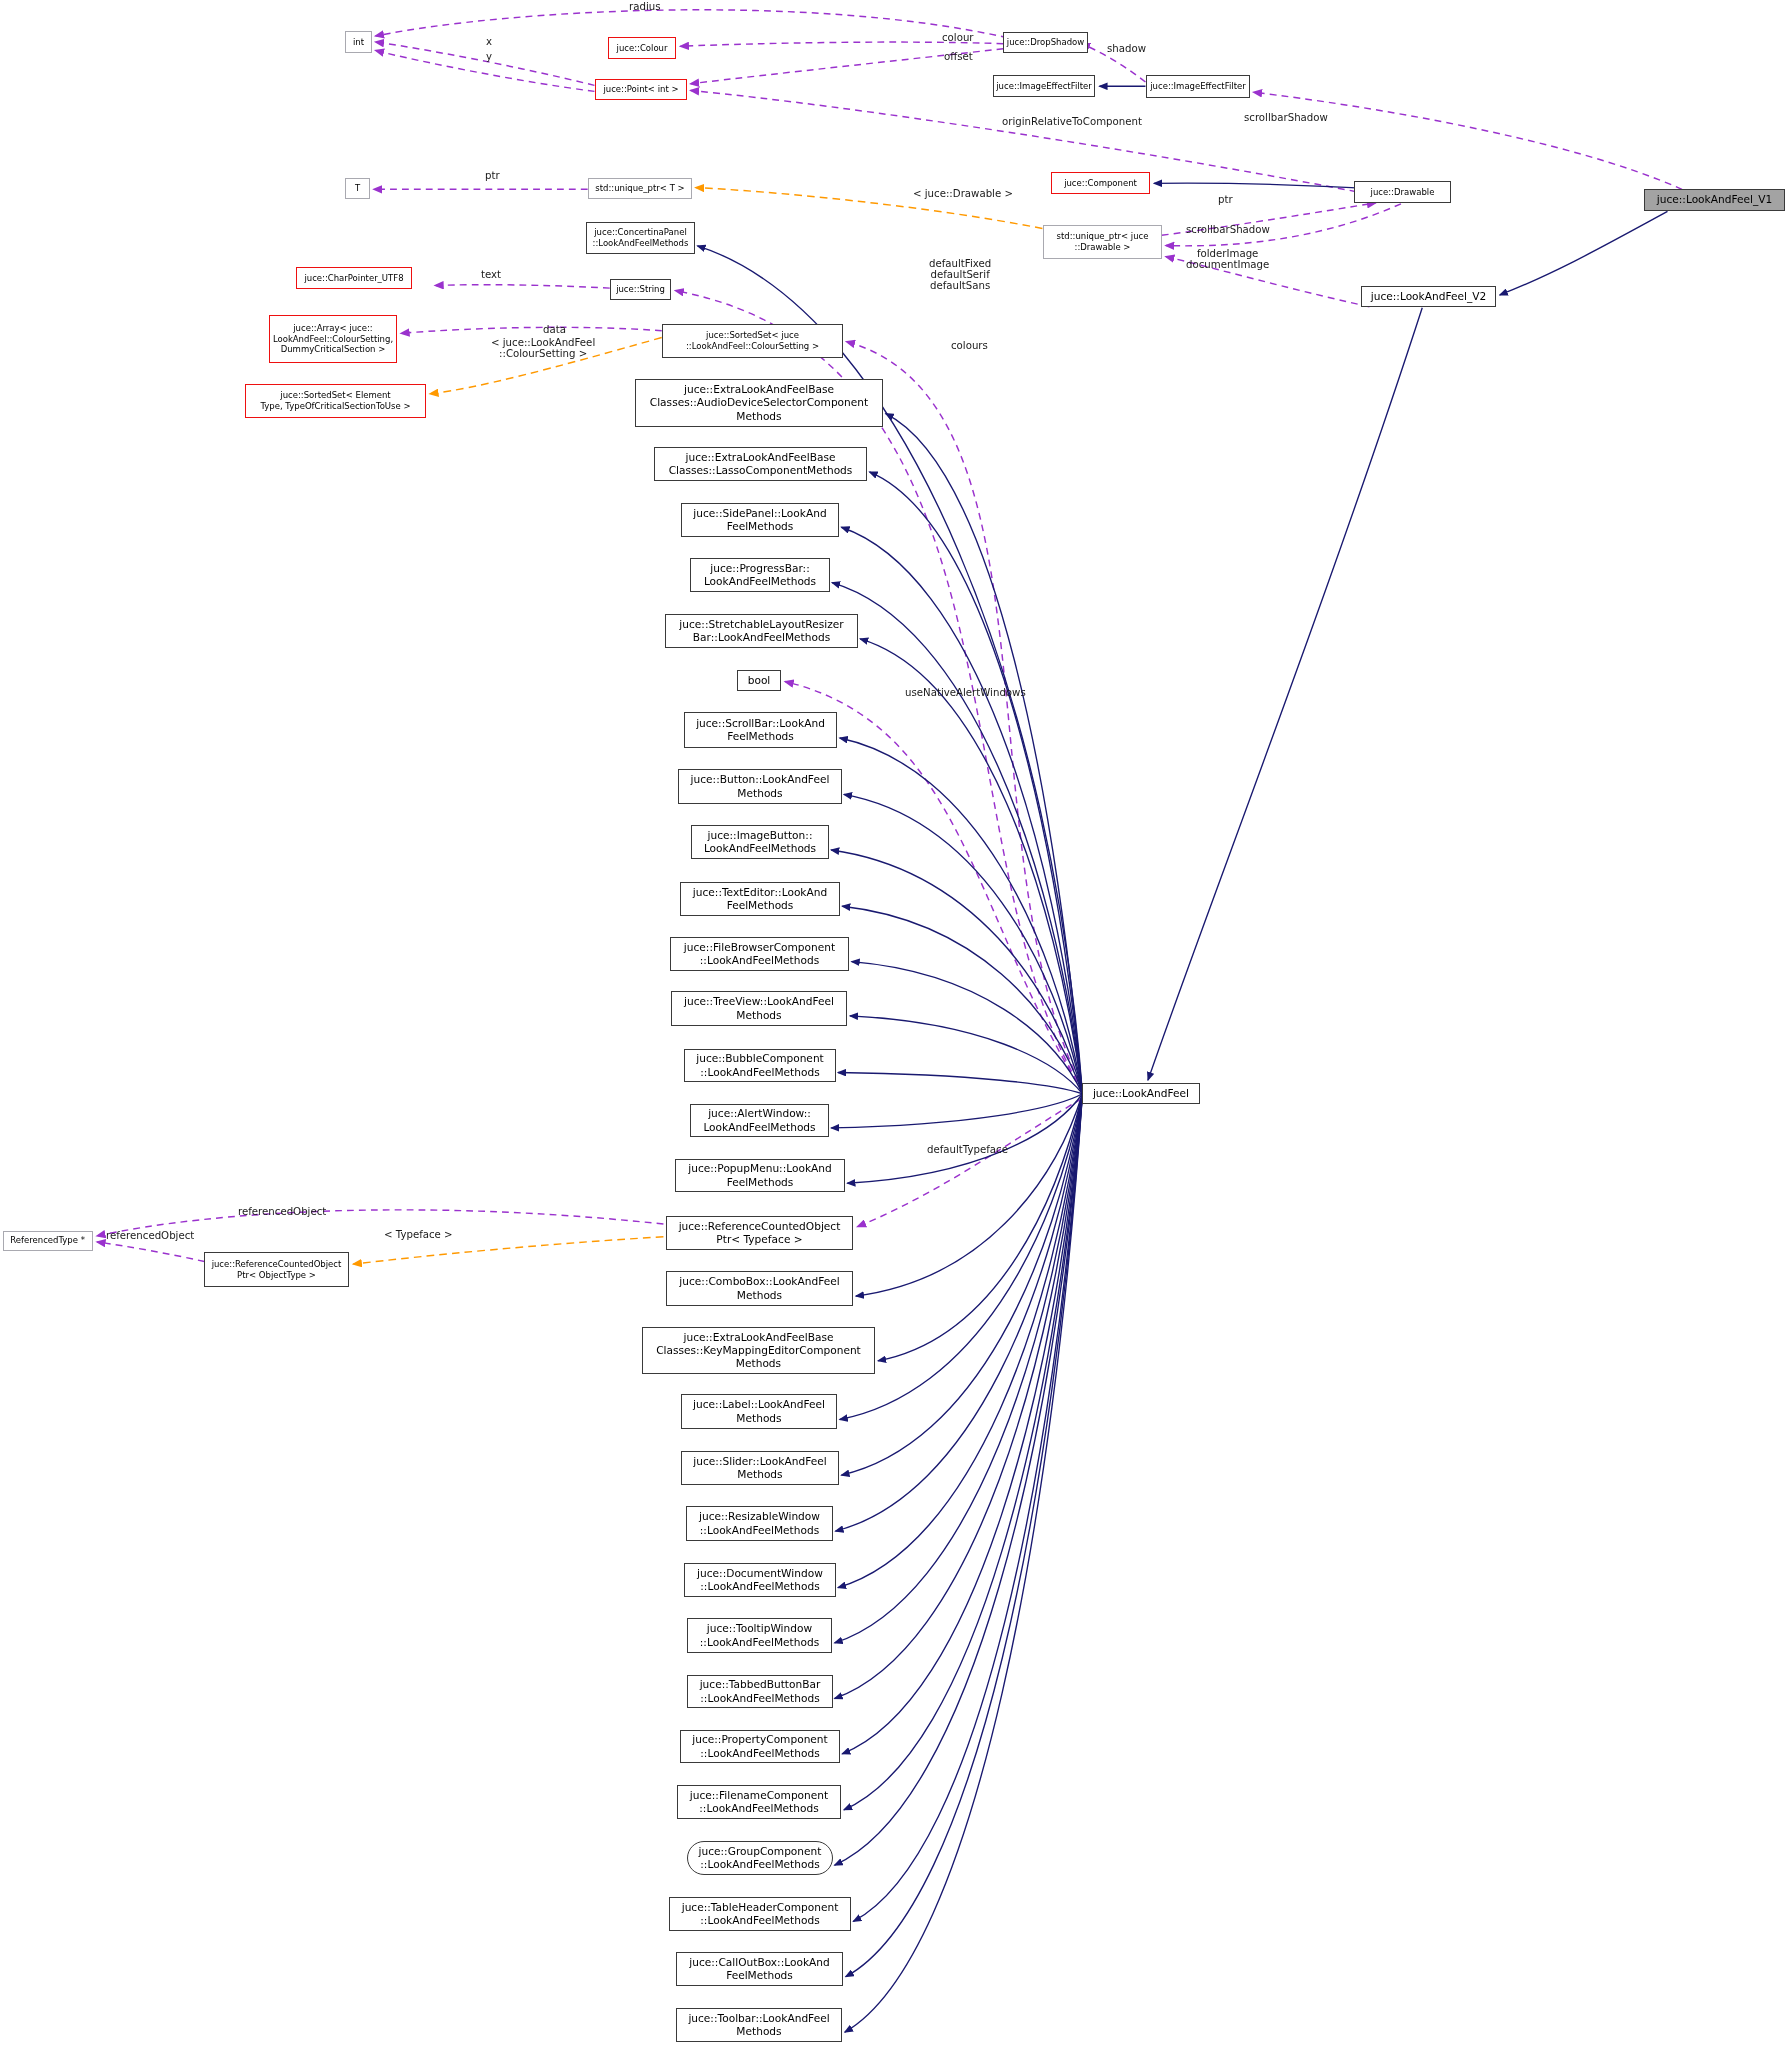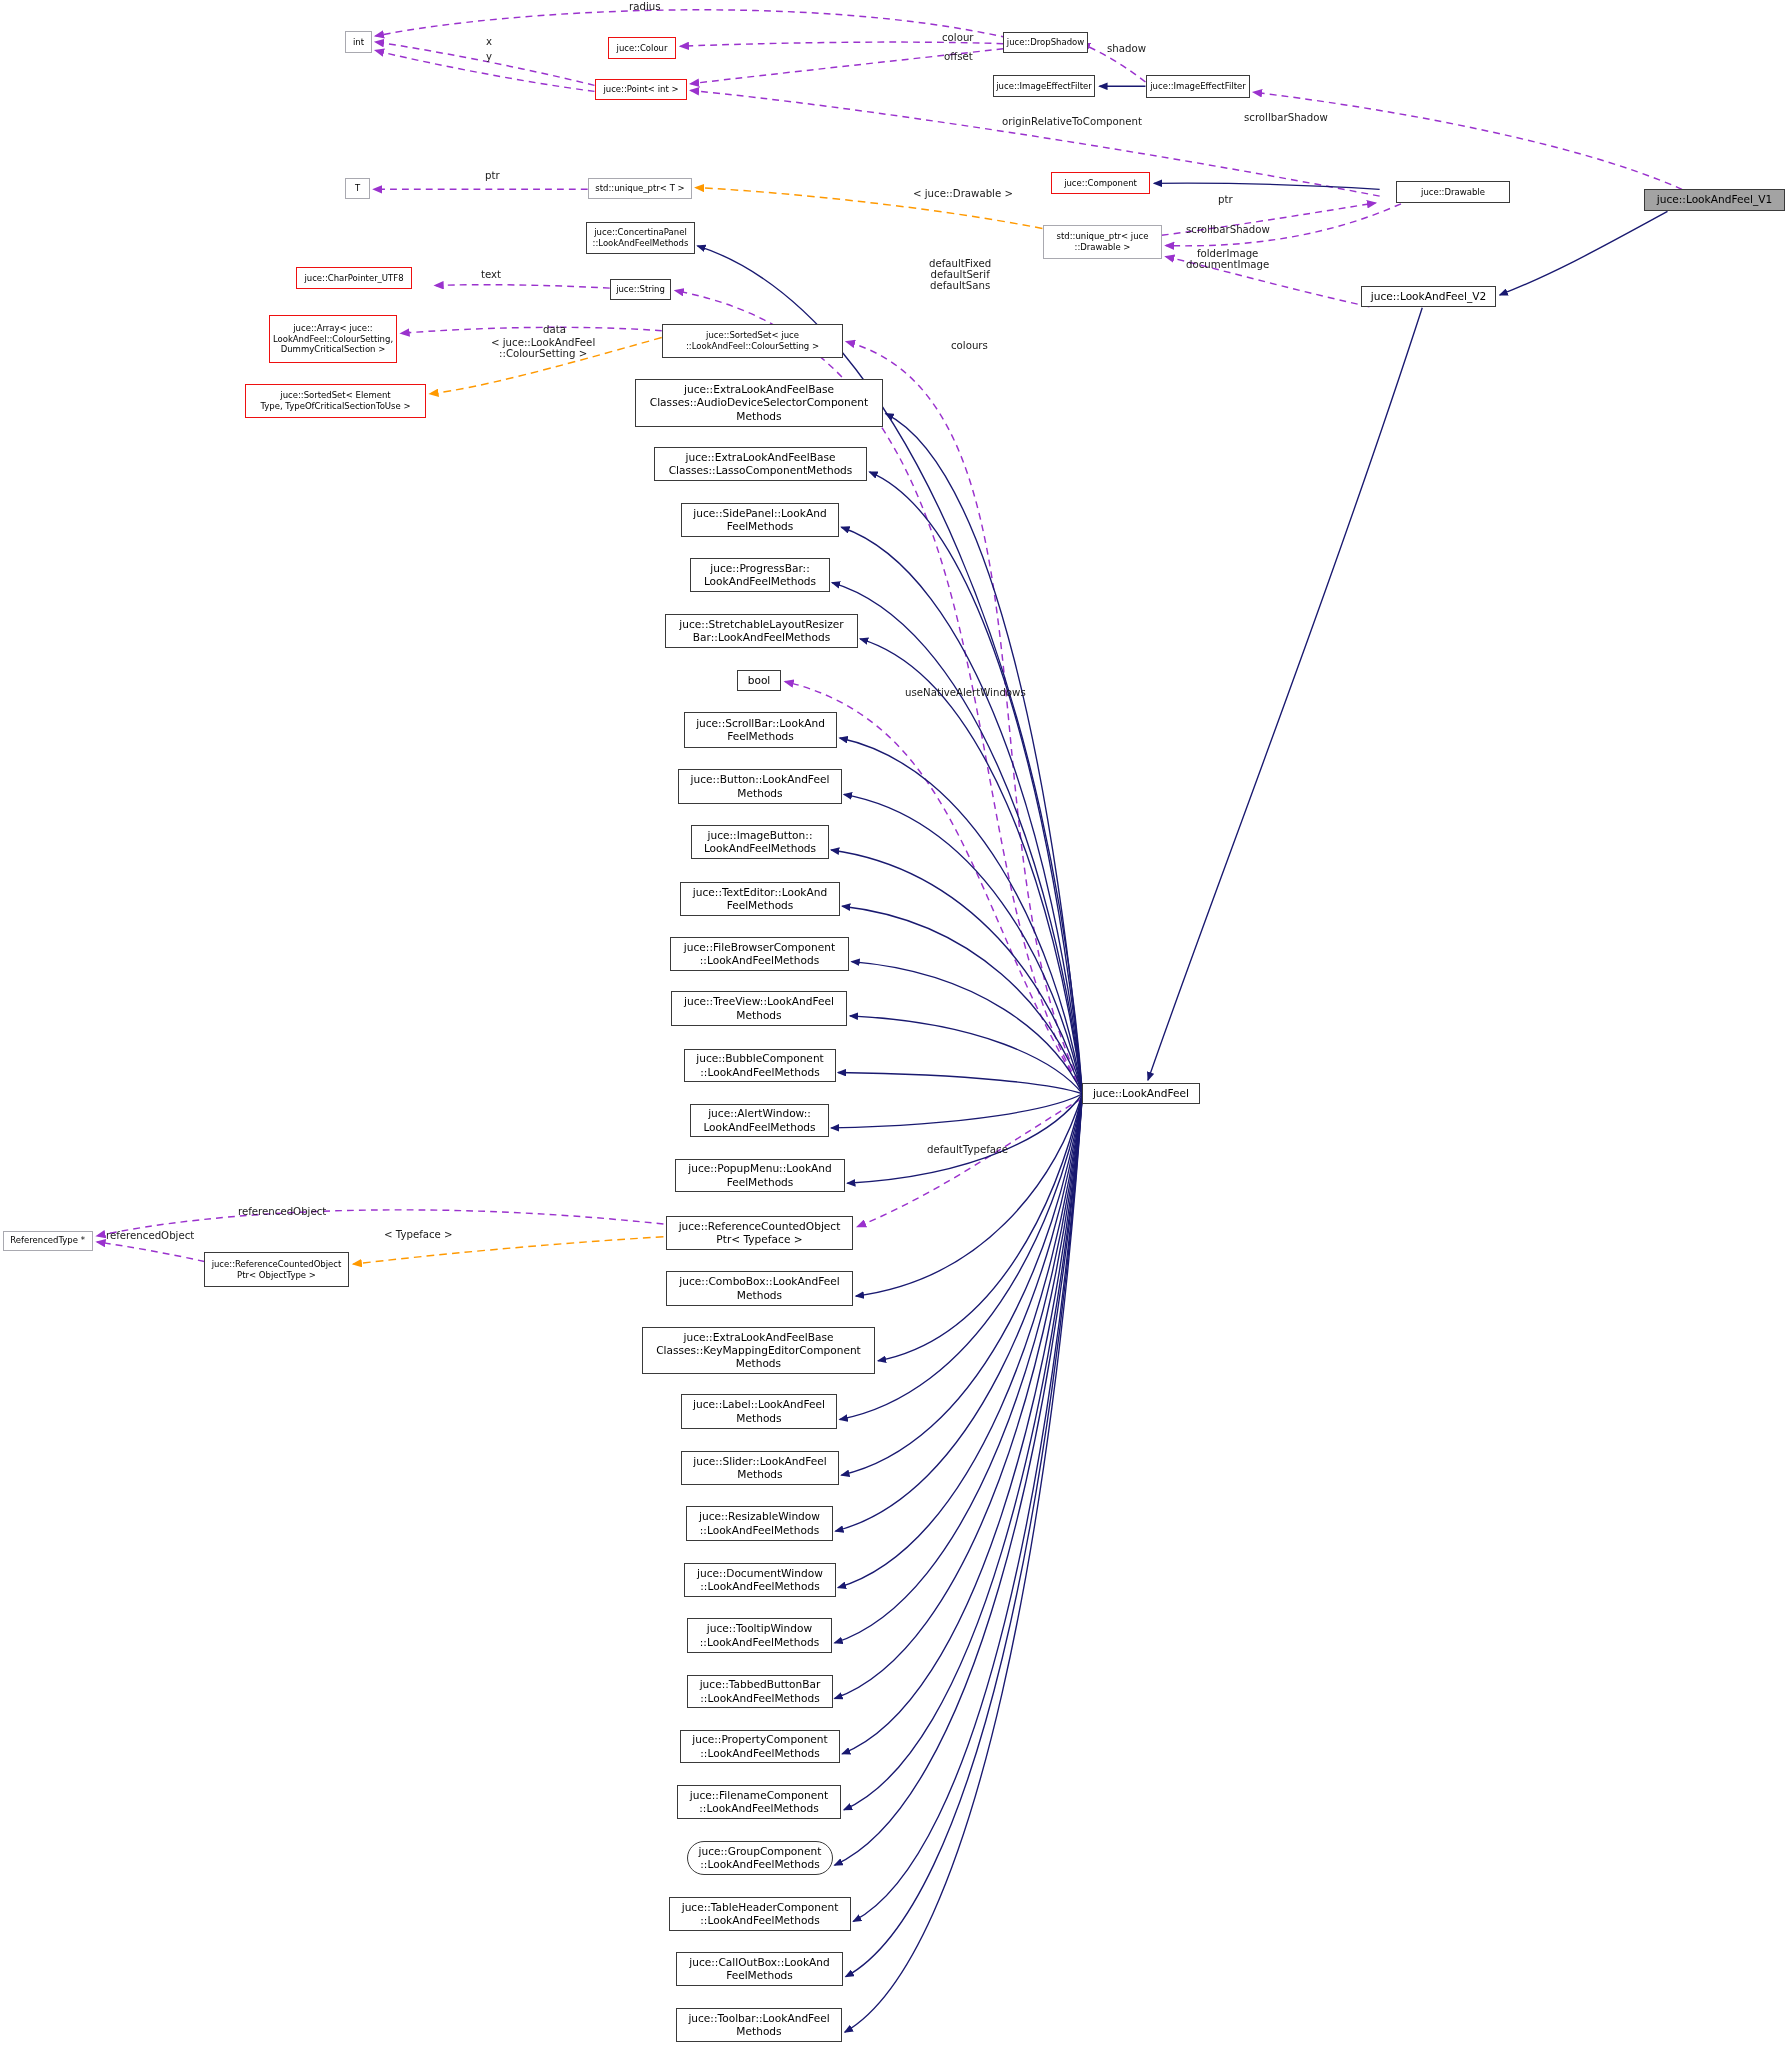--- a/index.html
+++ b/index.html
@@ -117,21 +117,21 @@
       </div>
       <div class="node grey fs10" style="left: 345px; top: 178px; width: 25px; height: 21px;">
         <div>T</div>
       </div>
       <div class="node grey fs10" style="left: 588px; top: 178px; width: 104px; height: 21px;">
         <div>std::unique_ptr&lt; T &gt;</div>
       </div>
       <div class="node red fs10" style="left: 1051px; top: 172px; width: 99px; height: 22px;">
         <div>juce::Component</div>
       </div>
-      <div class="node n fs10" style="left: 1396px; top: 181px; width: 114px; height: 22px;">
+      <div class="node n fs10" style="left: 1354px; top: 181px; width: 97px; height: 22px;">
         <div>juce::Drawable</div>
       </div>
       <div class="node grey fs10" style="left: 1043px; top: 225px; width: 119px; height: 34px;">
         <div>std::unique_ptr&lt; juce</div>
         <div>::Drawable &gt;</div>
       </div>
       <div class="node fs12" style="left: 1361px; top: 286px; width: 135px; height: 21px;">
         <div>juce::LookAndFeel_V2</div>
       </div>
       <div class="node fs10" style="left: 586px; top: 222px; width: 109px; height: 32px;">

